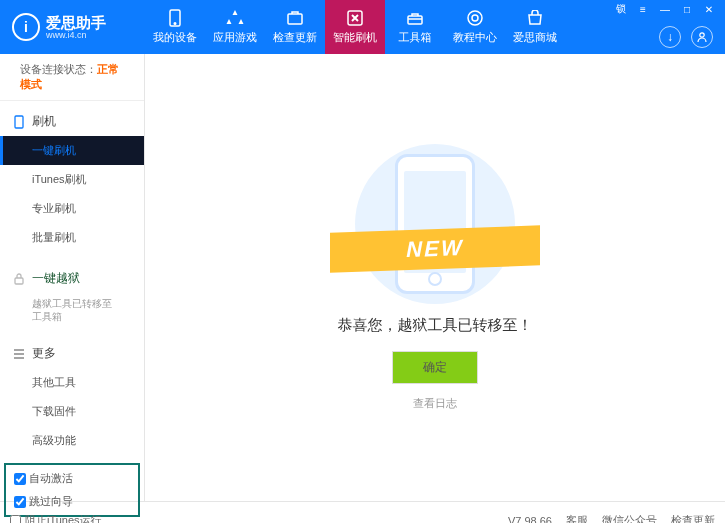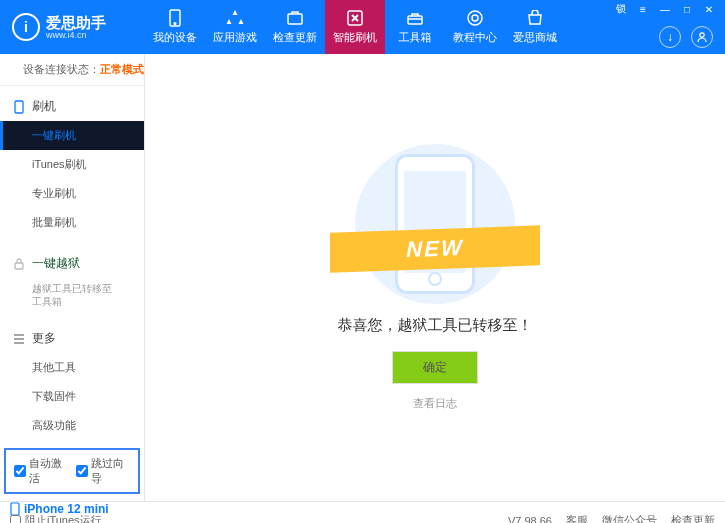--- a/index.html
+++ b/index.html
@@ -15,31 +15,31 @@
 .nav-item.active { background: #be185d; }
 .nav-icon { width: 18px; height: 18px; margin-bottom: 3px; display: flex; align-items: center; justify-content: center; }
 .nav-label { font-size: 11px; }
 .win-controls { position: absolute; right: 6px; top: 2px; display: flex; gap: 2px; font-size: 10px; }
 .win-btn { width: 20px; height: 14px; display: flex; align-items: center; justify-content: center; cursor: pointer; }
 .header-right { position: absolute; right: 12px; bottom: 6px; display: flex; gap: 10px; }
 .circ-btn { width: 22px; height: 22px; border: 1.5px solid rgba(255,255,255,0.7); border-radius: 50%; display: flex; align-items: center; justify-content: center; cursor: pointer; font-size: 12px; }
 
 .body-area { display: flex; height: calc(523px - 54px - 22px); }
 .sidebar { width: 145px; border-right: 1px solid #e5e5e5; display: flex; flex-direction: column; }
-.conn-status { padding: 8px 0; font-size: 11px; border-bottom: 1px solid #eee; text-align: right; }
+.conn-status { padding: 8px 20px; font-size: 11px; border-bottom: 1px solid #eee; }
 .conn-label { color: #666; }
 .conn-value { color: #ff6600; font-weight: bold; }
 .side-section { padding: 6px 0; }
 .side-header { display: flex; align-items: center; padding: 6px 12px; color: #444; font-size: 12px; }
 .side-header .ico { width: 14px; height: 14px; margin-right: 6px; display: inline-flex; align-items: center; justify-content: center; color: #888; }
 .side-item { padding: 7px 12px 7px 32px; font-size: 11px; color: #555; cursor: pointer; }
 .side-item.active { background: #0f172a; color: #0d7cff; border-left: 3px solid #0d7cff; padding-left: 29px; }
 .side-note { padding: 4px 12px 4px 32px; font-size: 10px; color: #999; line-height: 1.3; }
 .sidebar-flex { flex: 1; }
-.check-row { display: flex; gap: 8px; padding: 6px 8px; border: 2px solid #3b82f6; margin: 2px 4px; }
+.check-row { display: flex; gap: 8px; padding: 6px 8px; border: 2px solid #0f766e; margin: 2px 4px; flex-direction: column; }
 .check-item { display: flex; align-items: center; gap: 3px; font-size: 11px; color: #555; }
 .check-item input { accent-color: #0d7cff; width: 12px; height: 12px; }
 .device-box { padding: 6px 10px; }
 .device-name { color: #0d7cff; font-weight: bold; font-size: 12px; display: flex; align-items: center; gap: 4px; }
 
 .main { flex: 1; position: relative; display: flex; flex-direction: column; align-items: center; justify-content: center; }
 .illus { width: 190px; height: 160px; position: relative; margin-bottom: 12px; }
 .phone-circle { width: 160px; height: 160px; border-radius: 50%; background: #e8f3ff; position: absolute; left: 15px; top: 0; }
 .phone { width: 80px; height: 140px; background: #fff; border: 3px solid #d0e4ff; border-radius: 12px; position: absolute; left: 55px; top: 10px; }
 .phone::before { content: ""; position: absolute; left: 6px; top: 14px; right: 6px; bottom: 18px; background: #e8f3ff; border-radius: 2px; }

